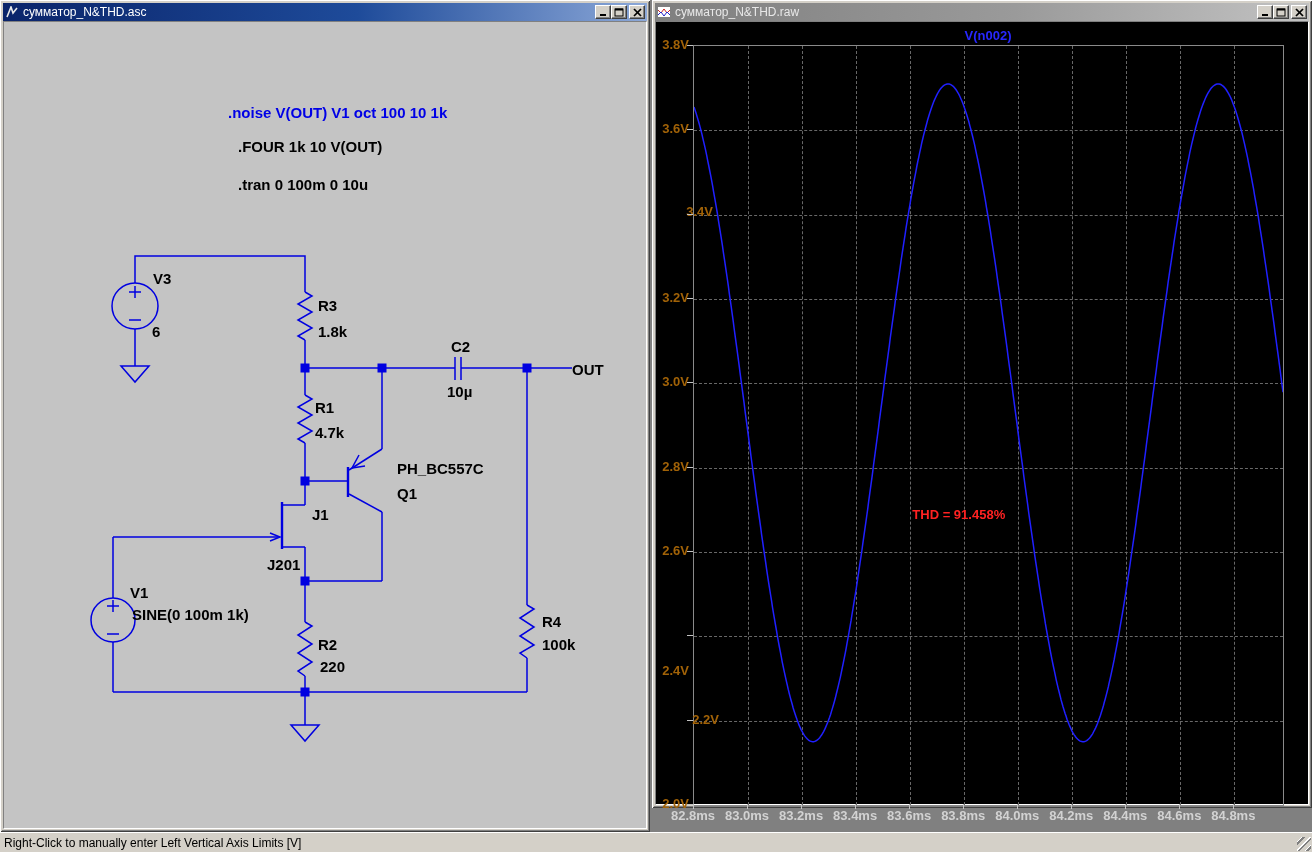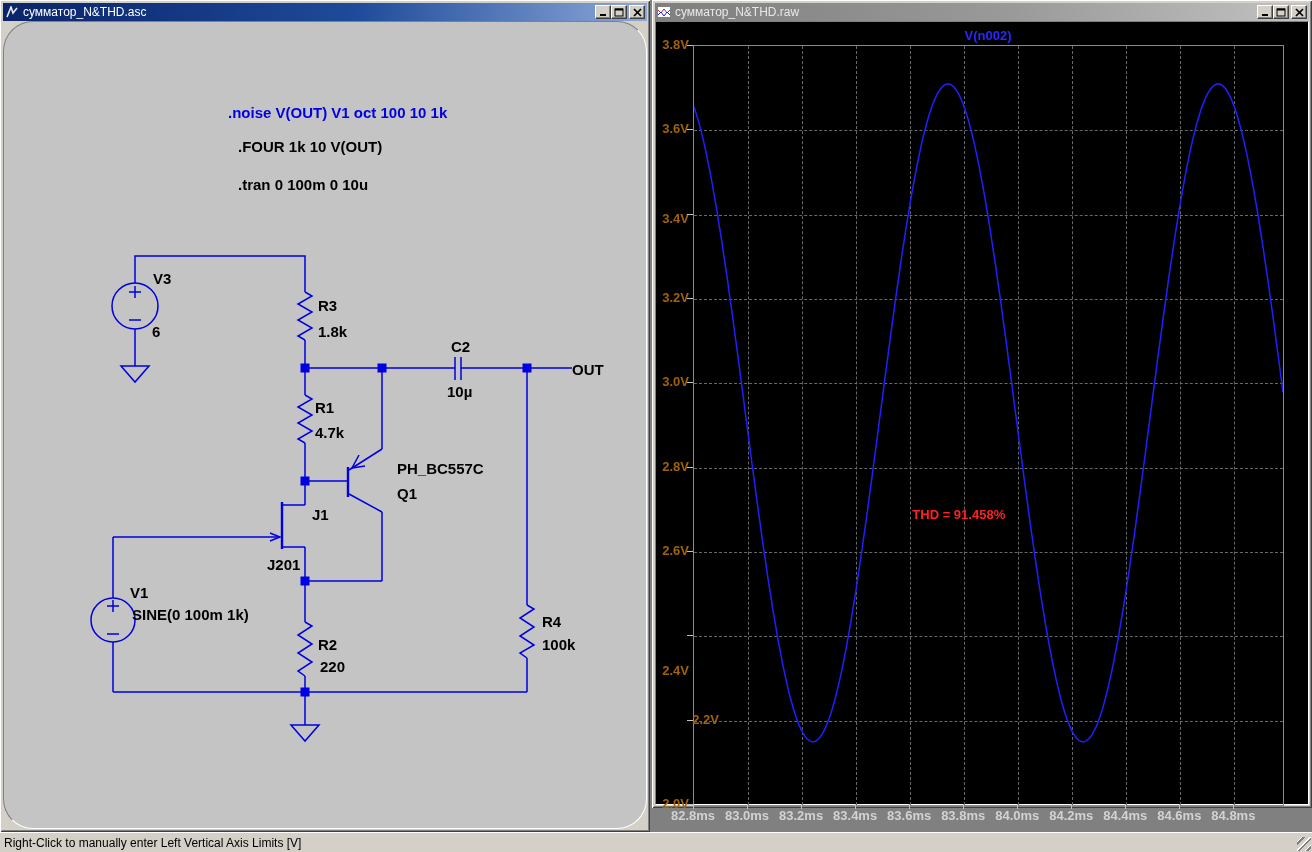--- a/index.html
+++ b/index.html
@@ -16,21 +16,21 @@
   .titlebar.active .ttext{color:#FFFFFF;}
   .titlebar.inactive .ttext{color:#E8E8E8;}
   .ticon{width:14px;height:14px;display:flex;align-items:center;justify-content:center;}
   .tbtns{display:flex;}
   .wbtn{width:16px;height:14px;background:#D4D0C8;border:1px solid;border-color:#FFFFFF #404040 #404040 #FFFFFF;
       box-shadow:inset -1px -1px 0 #808080;display:flex;align-items:center;justify-content:center;padding:0;}
   .wbtn.gap{margin-left:2px;}
   .content{position:absolute;left:3px;top:21px;right:3px;bottom:3px;
       border:1px solid;border-color:#808080 #FFFFFF #FFFFFF #808080;}
   
-  .canvas{background:#C4C4C4;overflow:hidden;border-radius:30px;}
+  .canvas{background:#C4C4C4;overflow:hidden;}
   .schsvg{position:absolute;left:0;top:0;}
   .schsvg text{font-family:"Liberation Sans",sans-serif;font-weight:bold;font-size:15px;fill:#000000;}
   .schsvg text.blue{fill:#0000E6;}
   .schsvg line,.schsvg polyline,.schsvg circle,.schsvg polygon,.schsvg path
       {stroke:#0000E0;stroke-width:1.5;fill:none;}
   .schsvg .thick{stroke-width:2.4;}
   .schsvg rect.j{fill:#0000E0;stroke:none;}
   
   .plot-area{position:absolute;left:0;top:0;right:0;bottom:0;background:#000000;}
   .plot-box{position:absolute;left:37px;top:23px;width:589px;height:759px;border:1px solid #8A8A8A;}
@@ -262,21 +262,21 @@
           <div class="vgrid" style="left: 540.367px;"></div>
           <svg width="589" height="759" style="position: absolute; left: 0px; top: 0px;">
             <polyline points="0.0,61.0 1.0,63.9 2.0,66.9 2.9,70.0 3.9,73.4 4.9,76.8 5.9,80.4 6.9,84.2 7.9,88.1 8.8,92.2 9.8,96.4 10.8,100.7 11.8,105.2 12.8,109.8 13.7,114.6 14.7,119.5 15.7,124.5 16.7,129.6 17.7,134.9 18.7,140.3 19.6,145.8 20.6,151.4 21.6,157.1 22.6,162.9 23.6,168.9 24.5,174.9 25.5,181.1 26.5,187.3 27.5,193.7 28.5,200.1 29.4,206.6 30.4,213.2 31.4,219.9 32.4,226.6 33.4,233.5 34.4,240.3 35.3,247.3 36.3,254.3 37.3,261.4 38.3,268.6 39.3,275.8 40.2,283.0 41.2,290.3 42.2,297.6 43.2,304.9 44.2,312.3 45.2,319.8 46.1,327.2 47.1,334.7 48.1,342.1 49.1,349.6 50.1,357.1 51.0,364.6 52.0,372.2 53.0,379.7 54.0,387.2 55.0,394.6 56.0,402.1 56.9,409.6 57.9,417.0 58.9,424.4 59.9,431.8 60.9,439.1 61.8,446.4 62.8,453.7 63.8,460.9 64.8,468.1 65.8,475.2 66.8,482.3 67.7,489.3 68.7,496.2 69.7,503.1 70.7,509.9 71.7,516.6 72.6,523.2 73.6,529.8 74.6,536.3 75.6,542.7 76.6,549.0 77.6,555.2 78.5,561.3 79.5,567.3 80.5,573.2 81.5,579.0 82.5,584.7 83.4,590.2 84.4,595.7 85.4,601.0 86.4,606.2 87.4,611.3 88.3,616.3 89.3,621.1 90.3,625.8 91.3,630.4 92.3,634.8 93.3,639.1 94.2,643.2 95.2,647.2 96.2,651.1 97.2,654.8 98.2,658.3 99.1,661.7 100.1,665.0 101.1,668.1 102.1,671.0 103.1,673.8 104.1,676.4 105.0,678.9 106.0,681.1 107.0,683.3 108.0,685.2 109.0,687.0 109.9,688.7 110.9,690.1 111.9,691.4 112.9,692.6 113.9,693.5 114.9,694.3 115.8,694.9 116.8,695.4 117.8,695.6 118.8,695.7 119.8,695.7 120.7,695.4 121.7,695.0 122.7,694.4 123.7,693.7 124.7,692.8 125.7,691.7 126.6,690.4 127.6,689.0 128.6,687.4 129.6,685.6 130.6,683.7 131.5,681.6 132.5,679.3 133.5,676.9 134.5,674.3 135.5,671.6 136.5,668.7 137.4,665.6 138.4,662.4 139.4,659.0 140.4,655.5 141.4,651.8 142.3,648.0 143.3,644.0 144.3,639.9 145.3,635.7 146.3,631.3 147.3,626.7 148.2,622.1 149.2,617.3 150.2,612.3 151.2,607.3 152.2,602.1 153.1,596.8 154.1,591.3 155.1,585.8 156.1,580.1 157.1,574.4 158.0,568.5 159.0,562.5 160.0,556.4 161.0,550.2 162.0,544.0 163.0,537.6 163.9,531.1 164.9,524.6 165.9,517.9 166.9,511.2 167.9,504.5 168.8,497.6 169.8,490.7 170.8,483.7 171.8,476.6 172.8,469.5 173.8,462.4 174.7,455.2 175.7,447.9 176.7,440.6 177.7,433.3 178.7,425.9 179.6,418.5 180.6,411.1 181.6,403.6 182.6,396.2 183.6,388.7 184.6,381.2 185.5,373.7 186.5,366.2 187.5,358.7 188.5,351.2 189.5,343.7 190.4,336.2 191.4,328.7 192.4,321.3 193.4,313.8 194.4,306.4 195.4,299.1 196.3,291.7 197.3,284.5 198.3,277.2 199.3,270.0 200.3,262.9 201.2,255.8 202.2,248.7 203.2,241.7 204.2,234.8 205.2,228.0 206.2,221.2 207.1,214.5 208.1,207.9 209.1,201.4 210.1,194.9 211.1,188.6 212.0,182.3 213.0,176.2 214.0,170.1 215.0,164.1 216.0,158.3 216.9,152.5 217.9,146.9 218.9,141.4 219.9,135.9 220.9,130.7 221.9,125.5 222.8,120.5 223.8,115.5 224.8,110.8 225.8,106.1 226.8,101.6 227.7,97.2 228.7,93.0 229.7,88.9 230.7,85.0 231.7,81.2 232.7,77.5 233.6,74.0 234.6,70.7 235.6,67.5 236.6,64.5 237.6,61.6 238.5,58.9 239.5,56.3 240.5,53.9 241.5,51.7 242.5,49.6 243.5,47.7 244.4,46.0 245.4,44.4 246.4,43.0 247.4,41.8 248.4,40.7 249.3,39.9 250.3,39.1 251.3,38.6 252.3,38.2 253.3,38.0 254.3,38.0 255.2,38.1 256.2,38.4 257.2,38.9 258.2,39.5 259.2,40.3 260.1,41.3 261.1,42.5 262.1,43.8 263.1,45.3 264.1,47.0 265.1,48.8 266.0,50.8 267.0,53.0 268.0,55.3 269.0,57.8 270.0,60.4 270.9,63.2 271.9,66.2 272.9,69.3 273.9,72.6 274.9,76.0 275.8,79.6 276.8,83.3 277.8,87.2 278.8,91.2 279.8,95.4 280.8,99.7 281.7,104.2 282.7,108.8 283.7,113.5 284.7,118.3 285.7,123.3 286.6,128.4 287.6,133.7 288.6,139.0 289.6,144.5 290.6,150.1 291.6,155.8 292.5,161.6 293.5,167.5 294.5,173.5 295.5,179.7 296.5,185.9 297.4,192.2 298.4,198.6 299.4,205.1 300.4,211.7 301.4,218.3 302.4,225.1 303.3,231.9 304.3,238.8 305.3,245.7 306.3,252.7 307.3,259.8 308.2,266.9 309.2,274.1 310.2,281.3 311.2,288.6 312.2,295.9 313.2,303.3 314.1,310.6 315.1,318.1 316.1,325.5 317.1,333.0 318.1,340.4 319.0,347.9 320.0,355.4 321.0,362.9 322.0,370.4 323.0,377.9 323.9,385.4 324.9,392.9 325.9,400.4 326.9,407.9 327.9,415.3 328.9,422.7 329.8,430.1 330.8,437.5 331.8,444.8 332.8,452.0 333.8,459.3 334.7,466.5 335.7,473.6 336.7,480.7 337.7,487.7 338.7,494.6 339.7,501.5 340.6,508.3 341.6,515.1 342.6,521.7 343.6,528.3 344.6,534.8 345.5,541.2 346.5,547.5 347.5,553.8 348.5,559.9 349.5,565.9 350.5,571.8 351.4,577.7 352.4,583.4 353.4,589.0 354.4,594.4 355.4,599.8 356.3,605.0 357.3,610.2 358.3,615.1 359.3,620.0 360.3,624.7 361.3,629.3 362.2,633.8 363.2,638.1 364.2,642.3 365.2,646.3 366.2,650.2 367.1,653.9 368.1,657.5 369.1,661.0 370.1,664.2 371.1,667.4 372.1,670.3 373.0,673.2 374.0,675.8 375.0,678.3 376.0,680.6 377.0,682.8 377.9,684.8 378.9,686.6 379.9,688.3 380.9,689.8 381.9,691.2 382.8,692.3 383.8,693.3 384.8,694.1 385.8,694.8 386.8,695.3 387.8,695.6 388.7,695.7 389.7,695.7 390.7,695.5 391.7,695.1 392.7,694.6 393.6,693.9 394.6,693.0 395.6,691.9 396.6,690.7 397.6,689.3 398.6,687.8 399.5,686.0 400.5,684.1 401.5,682.1 402.5,679.9 403.5,677.5 404.4,674.9 405.4,672.2 406.4,669.4 407.4,666.3 408.4,663.1 409.4,659.8 410.3,656.3 411.3,652.7 412.3,648.9 413.3,645.0 414.3,640.9 415.2,636.7 416.2,632.3 417.2,627.8 418.2,623.1 419.2,618.4 420.2,613.5 421.1,608.4 422.1,603.3 423.1,598.0 424.1,592.6 425.1,587.1 426.0,581.4 427.0,575.7 428.0,569.8 429.0,563.9 430.0,557.8 431.0,551.7 431.9,545.4 432.9,539.1 433.9,532.6 434.9,526.1 435.9,519.5 436.8,512.8 437.8,506.0 438.8,499.2 439.8,492.3 440.8,485.3 441.8,478.3 442.7,471.2 443.7,464.0 444.7,456.8 445.7,449.6 446.7,442.3 447.6,435.0 448.6,427.6 449.6,420.2 450.6,412.8 451.6,405.3 452.5,397.9 453.5,390.4 454.5,382.9 455.5,375.4 456.5,367.9 457.5,360.4 458.4,352.9 459.4,345.4 460.4,337.9 461.4,330.4 462.4,323.0 463.3,315.5 464.3,308.1 465.3,300.8 466.3,293.4 467.3,286.1 468.3,278.9 469.2,271.7 470.2,264.5 471.2,257.4 472.2,250.3 473.2,243.3 474.1,236.4 475.1,229.6 476.1,222.8 477.1,216.1 478.1,209.4 479.1,202.9 480.0,196.4 481.0,190.0 482.0,183.8 483.0,177.6 484.0,171.5 484.9,165.5 485.9,159.6 486.9,153.8 487.9,148.2 488.9,142.6 489.9,137.2 490.8,131.9 491.8,126.7 492.8,121.6 493.8,116.7 494.8,111.9 495.7,107.2 496.7,102.6 497.7,98.2 498.7,94.0 499.7,89.9 500.7,85.9 501.6,82.0 502.6,78.4 503.6,74.8 504.6,71.5 505.6,68.2 506.5,65.2 507.5,62.3 508.5,59.5 509.5,56.9 510.5,54.5 511.4,52.2 512.4,50.1 513.4,48.2 514.4,46.4 515.4,44.8 516.4,43.3 517.3,42.1 518.3,41.0 519.3,40.0 520.3,39.3 521.3,38.7 522.2,38.3 523.2,38.0 524.2,38.0 525.2,38.0 526.2,38.3 527.2,38.7 528.1,39.4 529.1,40.1 530.1,41.1 531.1,42.2 532.1,43.5 533.0,45.0 534.0,46.6 535.0,48.4 536.0,50.3 537.0,52.4 538.0,54.7 538.9,57.2 539.9,59.8 540.9,62.6 541.9,65.5 542.9,68.6 543.8,71.8 544.8,75.2 545.8,78.8 546.8,82.5 547.8,86.3 548.8,90.3 549.7,94.4 550.7,98.7 551.7,103.1 552.7,107.7 553.7,112.4 554.6,117.2 555.6,122.2 556.6,127.2 557.6,132.4 558.6,137.8 559.6,143.2 560.5,148.8 561.5,154.5 562.5,160.2 563.5,166.1 564.5,172.1 565.4,178.2 566.4,184.4 567.4,190.7 568.4,197.1 569.4,203.6 570.3,210.2 571.3,216.8 572.3,223.5 573.3,230.3 574.3,237.2 575.3,244.1 576.2,251.1 577.2,258.2 578.2,265.3 579.2,272.4 580.2,279.7 581.1,286.9 582.1,294.2 583.1,301.6 584.1,308.9 585.1,316.4 586.1,323.8 587.0,331.2 588.0,338.7 589.0,346.2" fill="none" stroke="#2020FF" stroke-width="1.5"></polyline>
           </svg>
           <span class="anno" style="color: rgb(255, 34, 34); left: 264.78px; top: 468.05px;">THD = 91.458%</span>
         </div>
     <span class="ylab" style="top: 15px;">3.8V</span>
         <div class="ytick" style="top: 23px;"></div>
         <span class="ylab" style="top: 99.3333px;">3.6V</span>
         <div class="ytick" style="top: 107.333px;"></div>
-        <span class="ylab" style="top: 189px;">3.4V</span>
+        <span class="ylab" style="top: 182px; padding-left: 24px;">3.4V</span>
         <div class="ytick" style="top: 191.667px;"></div>
         <span class="ylab" style="top: 268px;">3.2V</span>
         <div class="ytick" style="top: 276px;"></div>
         <span class="ylab" style="top: 352.333px;">3.0V</span>
         <div class="ytick" style="top: 360.333px;"></div>
         <span class="ylab" style="top: 436.667px;">2.8V</span>
         <div class="ytick" style="top: 444.667px;"></div>
         <span class="ylab" style="top: 521px;">2.6V</span>
         <div class="ytick" style="top: 529px;"></div>
         <span class="ylab" style="top: 605.333px; margin-top: 36px;">2.4V</span>

